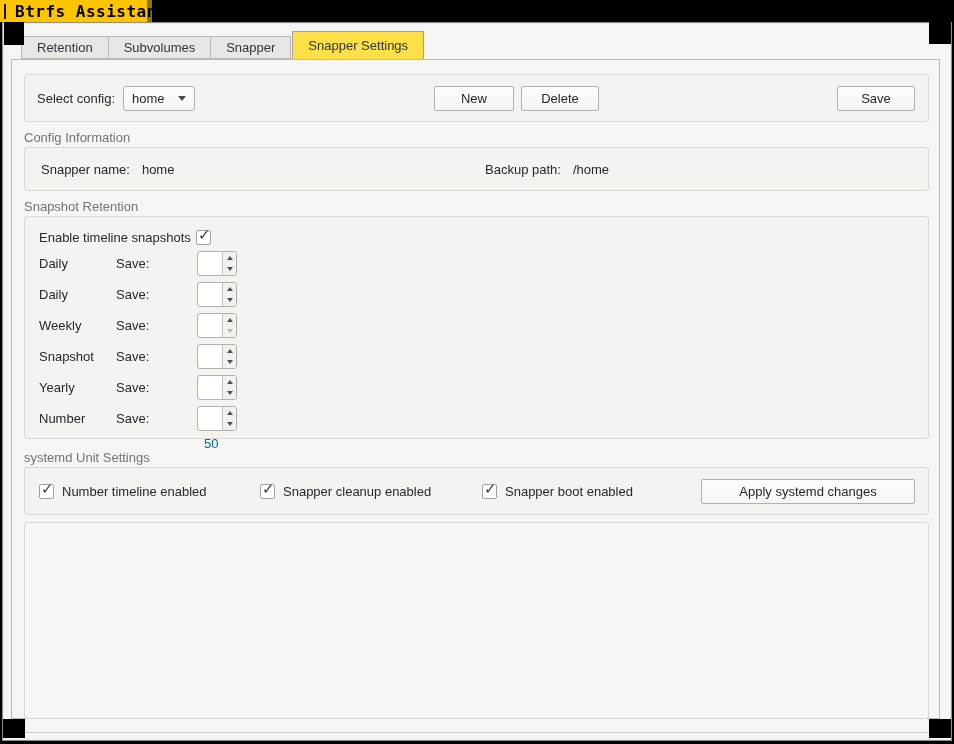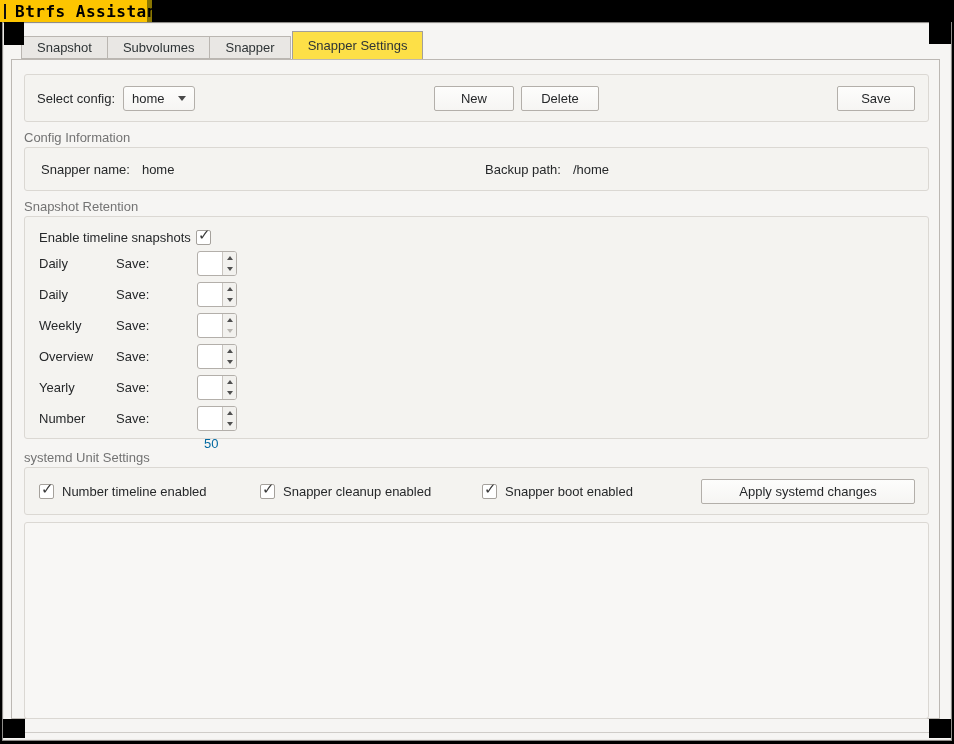--- a/index.html
+++ b/index.html
@@ -151,21 +151,21 @@
 </div>
 <div class="wm-square wm-sq-tl"></div>
 <div class="wm-square wm-sq-tr"></div>
 <div class="wm-square wm-sq-bl"></div>
 <div class="wm-square wm-sq-br"></div>
 
 <div class="app-window">
 
   <div class="tabbar">
     <div class="tab">
-        <span>Snapshot</span>
+        <span>Retention</span>
       </div>
     <div class="tab">
         <span>Subvolumes</span>
       </div>
     <div class="tab">
         <span>Snapper</span>
       </div>
     <div class="tab active">
         <span>Snapper Settings</span>
       </div>
@@ -244,21 +244,21 @@
         <span class="spinbox" style="left:172px;">
           <span class="spin-value">0</span>
           <span class="spin-btns">
               <span class="spin-up"></span>
               <span class="spin-down dim"></span>
             </span>
         </span>
       </div>
 
       <div class="row" style="top:127px;">
-        <span class="period">Overview</span>
+        <span class="period">Snapshot</span>
         <span class="savelbl">Save:</span>
         <span class="spinbox" style="left:172px;">
           <span class="spin-value">10</span>
           <span class="spin-btns">
               <span class="spin-up"></span>
               <span class="spin-down"></span>
             </span>
         </span>
       </div>
 

